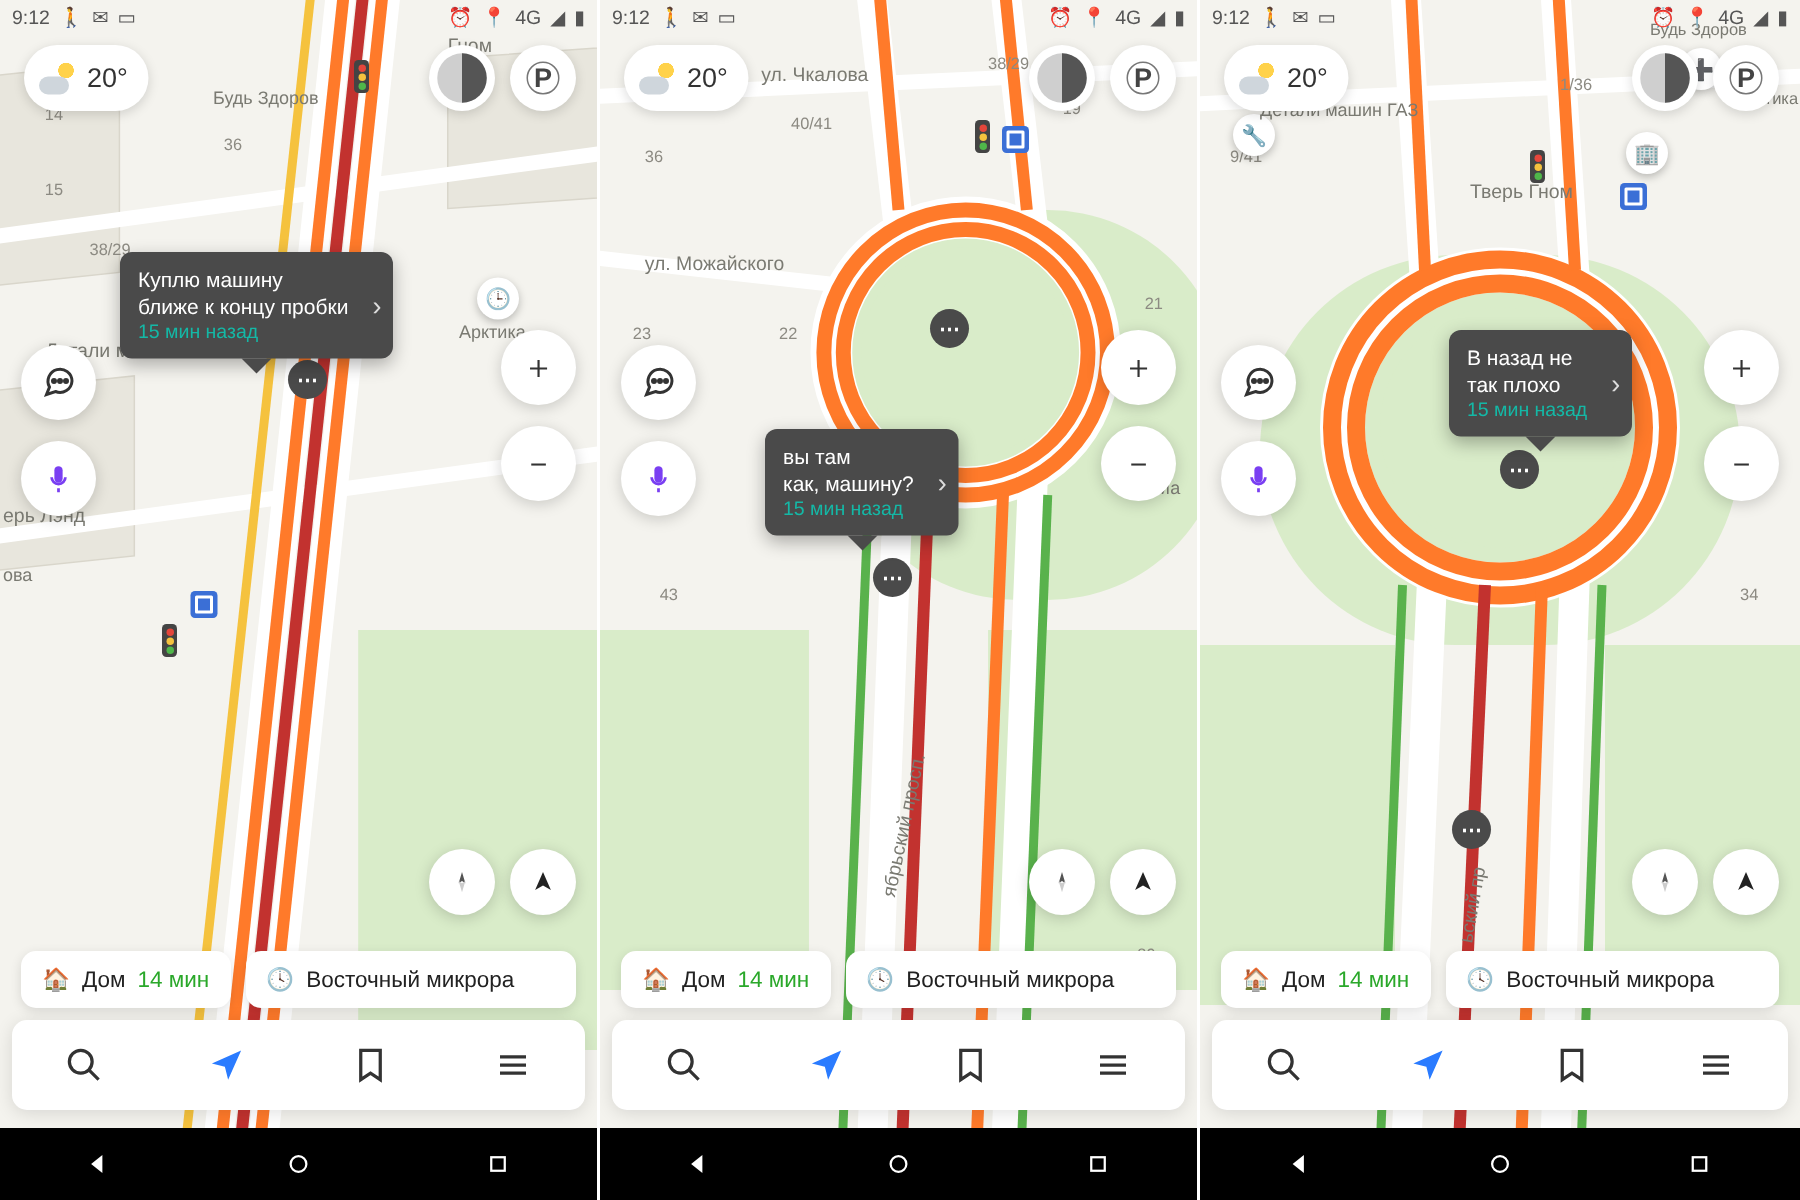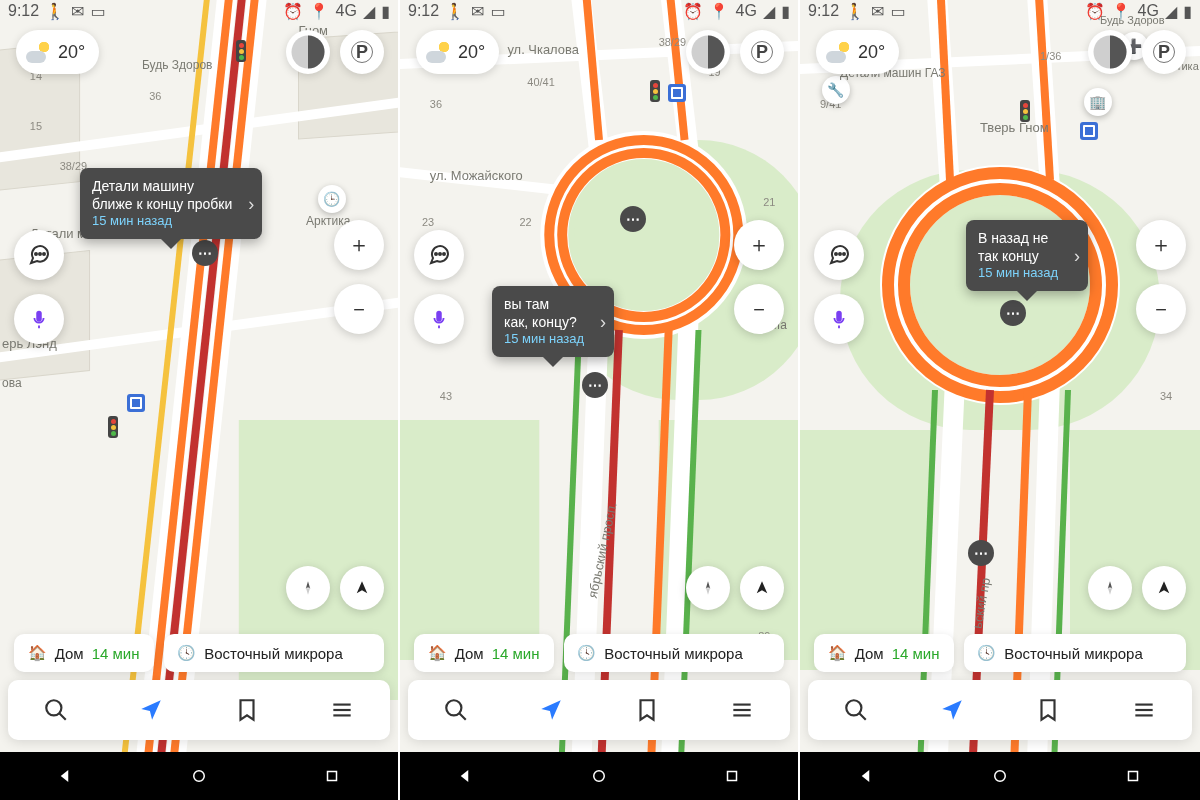--- a/index.html
+++ b/index.html
@@ -18,21 +18,21 @@
     overflow: hidden;
   }
 
   
   .statusbar {
     position: absolute; top: 0; left: 0; right: 0;
     height: 22px;
     display: flex; align-items: center;
     justify-content: space-between;
     padding: 0 8px;
-    font-size: 16px;
+    font-size: 13px;
     color: #555;
     z-index: 60;
   }
   .statusbar .left, .statusbar .right {
     display: flex; gap: 6px; align-items: center;
   }
   
   .map {
     position: absolute; inset: 0;
     background: #f4f3ee;
@@ -148,21 +148,21 @@
     position:absolute; background:#4a4a4a; color:#fff;
     border-radius:8px; padding:10px 30px 10px 12px;
     font-size:14px; line-height:1.25;
     box-shadow:0 4px 12px rgba(0,0,0,.3);
     z-index:55; max-width:240px;
   }
   .tooltip .chev {
     position:absolute; right:8px; top:50%; transform:translateY(-50%);
     font-size:18px; color:#ddd;
   }
-  .tooltip .ts { color:#7dd3fc; font-size:13px;}
+  .tooltip .ts { color:#14b8a6; font-size:13px;}
   .tooltip::after{
     content:""; position:absolute; left:50%; bottom:-10px;
     transform:translateX(-50%);
     border:10px solid transparent; border-top-color:#4a4a4a; border-bottom:none;
   }
   .comment-dot{
     position:absolute; width:26px;height:26px;border-radius:50%;
     background:#4a4a4a; display:flex;align-items:center;justify-content:center;
     z-index:54;
   }
@@ -233,21 +233,21 @@
       <span class="y"></span>
       <span class="g"></span>
     </div>
   <div class="trafficlight" style="left:236px;top:40px;">
       <span class="r"></span>
       <span class="y"></span>
       <span class="g"></span>
     </div>
 
   <div class="tooltip" style="left:80px;top:168px;">
-    <div>Детали машину</div>
+    <div>Куплю машину</div>
     <div>ближе к концу пробки</div>
     <div class="ts">15 мин назад</div>
     <span class="chev">›</span>
   </div>
   <div class="comment-dot" style="left:192px;top:240px;"></div>
 
   <div class="statusbar">
     <div class="left">
       <span>9:12</span>
       <span>🚶</span>
@@ -405,23 +405,23 @@
   <div class="poi-label" style="left:370px;top:318px;">Ма</div>
   <div class="trafficlight" style="left:250px;top:80px;">
       <span class="r"></span>
       <span class="y"></span>
       <span class="g"></span>
     </div>
   <div class="busstop" style="left:268px;top:84px;"></div>
 
   <div class="comment-dot" style="left:220px;top:206px;"></div>
   <div class="comment-dot" style="left:182px;top:372px;"></div>
-  <div class="tooltip" style="left:92px;top:286px;">
+  <div class="tooltip" style="left:110px;top:286px;">
     <div>вы там</div>
-    <div>как, концу?</div>
+    <div>как, машину?</div>
     <div class="ts">15 мин назад</div>
     <span class="chev">›</span>
   </div>
 
   <div class="statusbar">
     <div class="left">
         <span>9:12</span>
         <span>🚶</span>
         <span>✉</span>
         <span>▭</span>
@@ -568,21 +568,21 @@
   <div class="poi-label" style="left:358px;top:60px;font-size:11px;">Арктика</div>
   <div class="trafficlight" style="left:220px;top:100px;">
       <span class="r"></span>
       <span class="y"></span>
       <span class="g"></span>
     </div>
   <div class="busstop" style="left:280px;top:122px;"></div>
 
   <div class="tooltip" style="left:166px;top:220px;">
     <div>В назад не</div>
-    <div>так концу</div>
+    <div>так плохо</div>
     <div class="ts">15 мин назад</div>
     <span class="chev">›</span>
   </div>
   <div class="comment-dot" style="left:200px;top:300px;"></div>
   <div class="comment-dot" style="left:168px;top:540px;"></div>
 
   <div class="statusbar">
     <div class="left">
         <span>9:12</span>
         <span>🚶</span>

